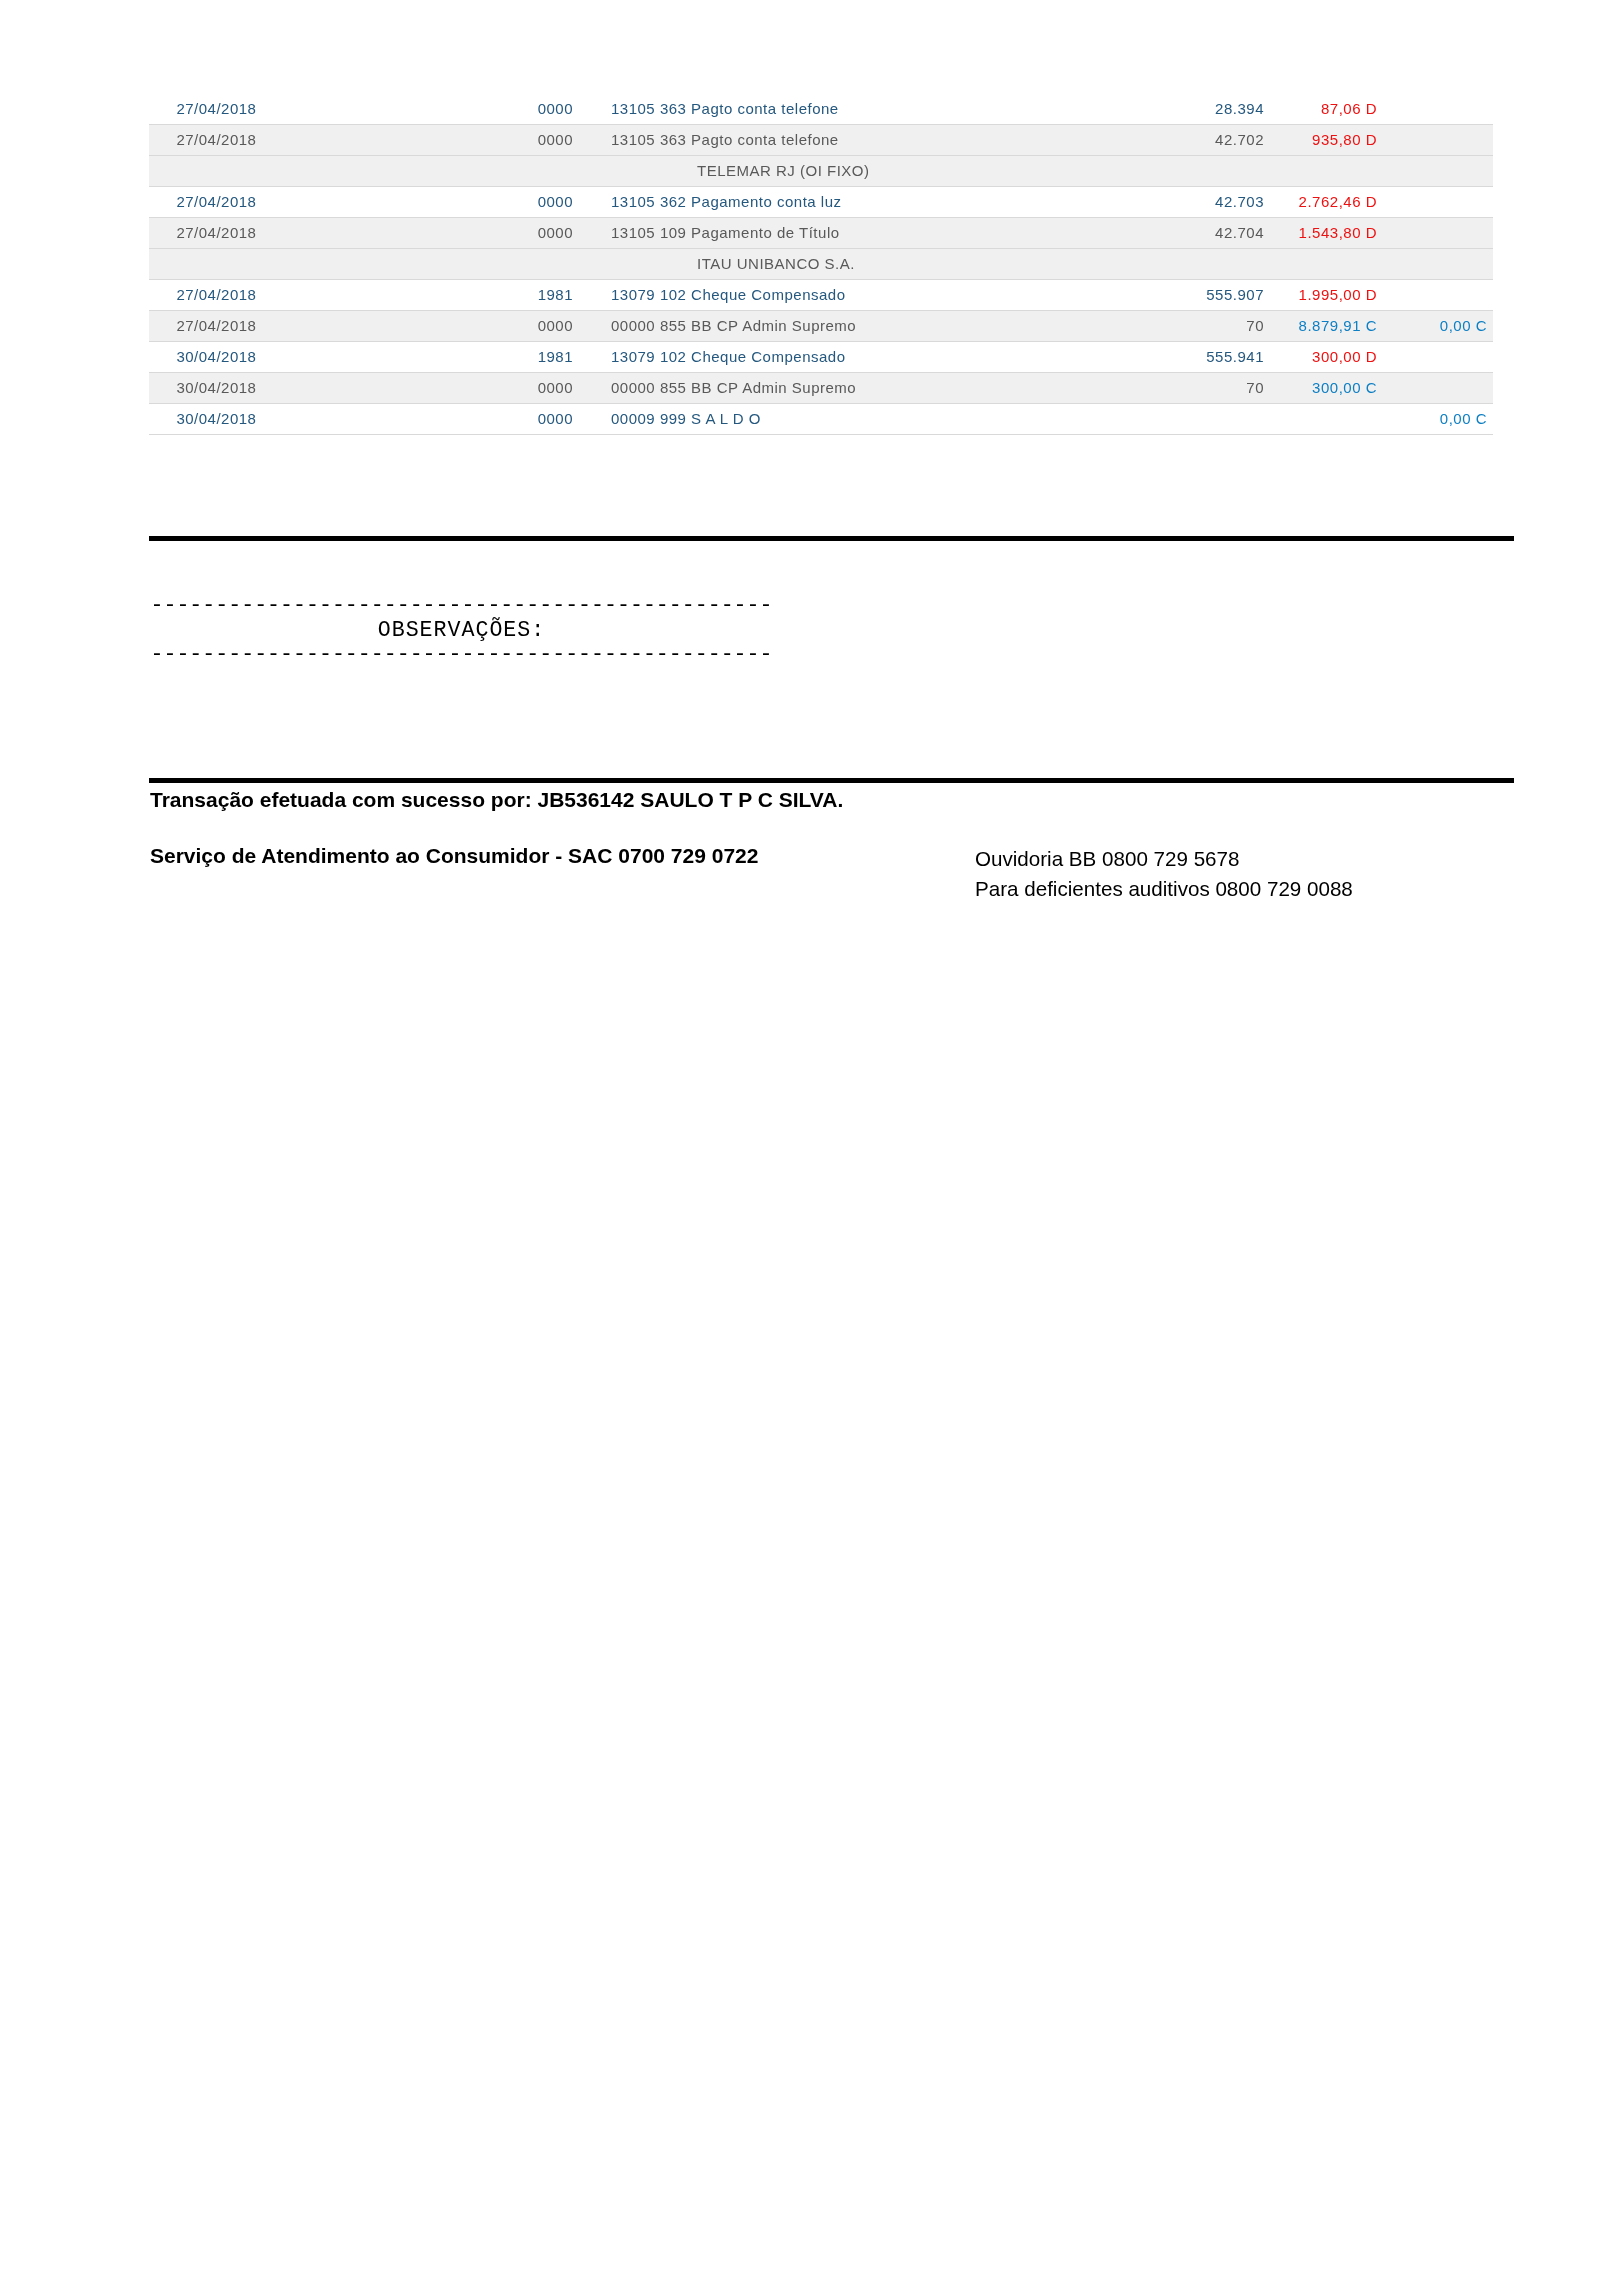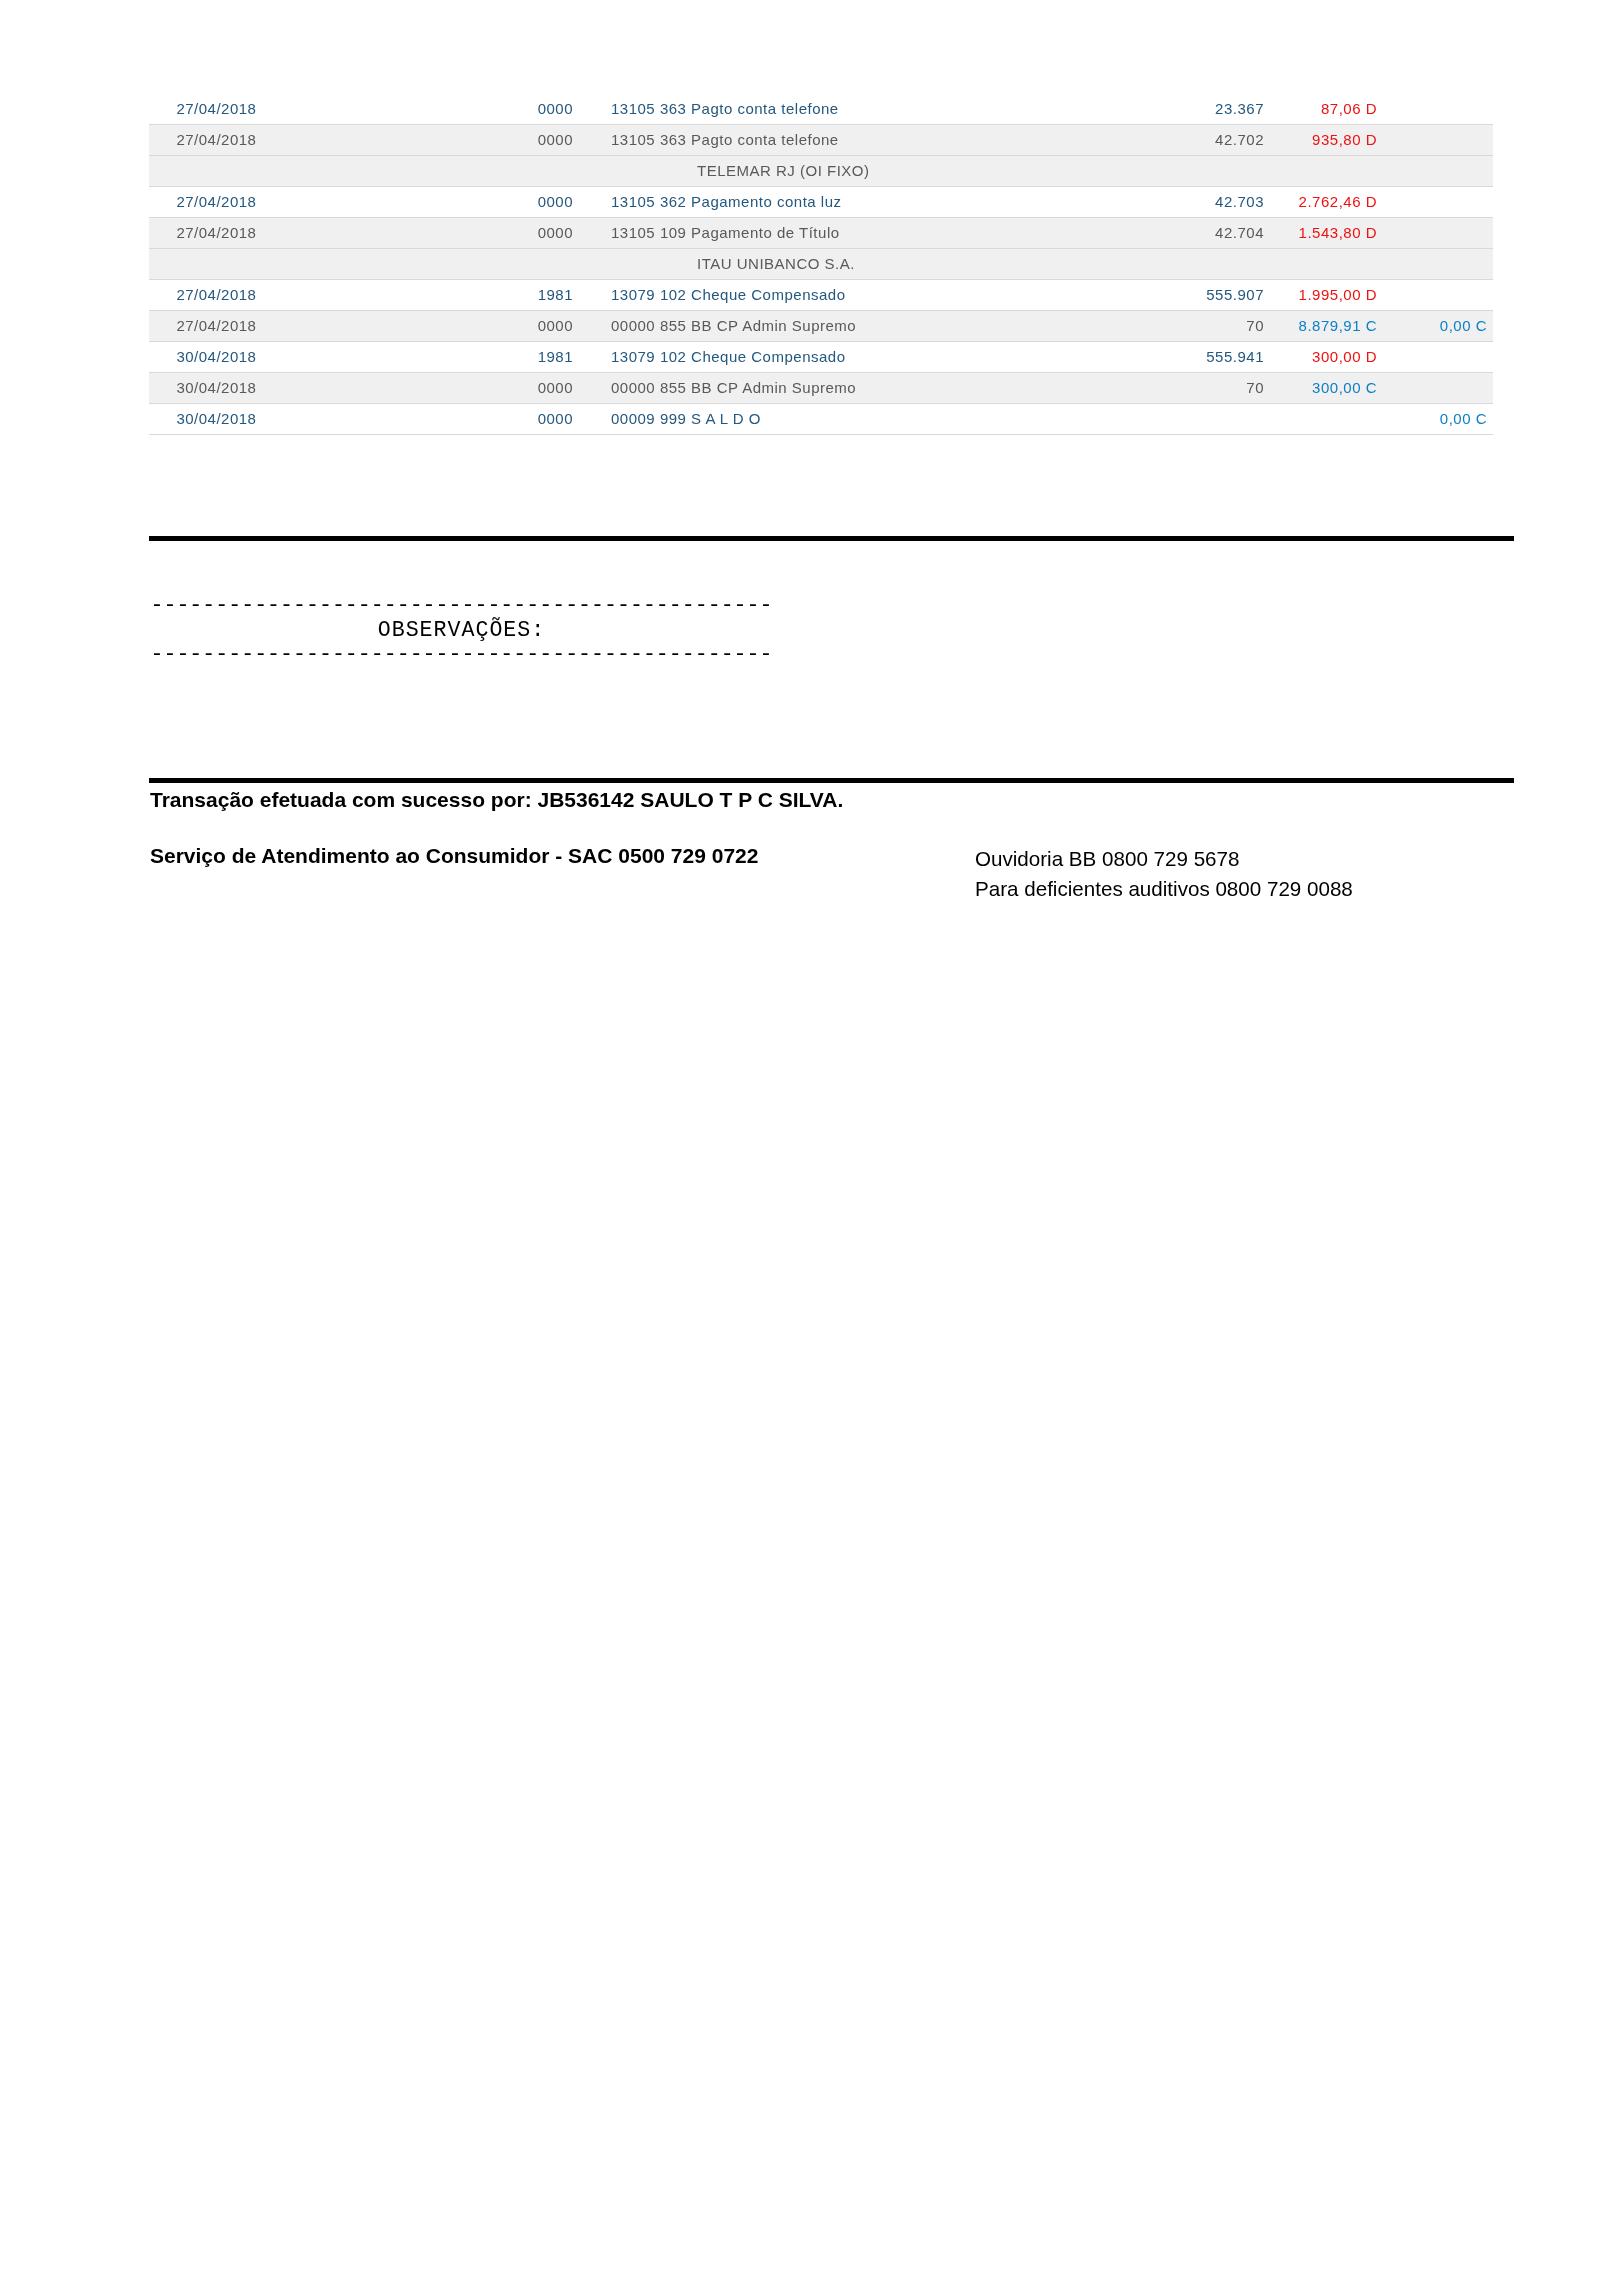--- a/index.html
+++ b/index.html
@@ -79,21 +79,21 @@
 </head>
 <body>
 
 <div class="page">
 
   <div class="table">
       <div class="t-row">
         <div class="cell c-date">27/04/2018</div>
         <div class="cell c-branch">0000</div>
         <div class="cell c-desc">13105 363 Pagto conta telefone</div>
-        <div class="cell c-doc">23.367</div>
+        <div class="cell c-doc">28.394</div>
         <div class="cell c-val debit">87,06 D</div>
       </div>
       <div class="t-row stripe">
         <div class="cell c-date">27/04/2018</div>
         <div class="cell c-branch">0000</div>
         <div class="cell c-desc">13105 363 Pagto conta telefone</div>
         <div class="cell c-doc">42.702</div>
         <div class="cell c-val debit">935,80 D</div>
       </div>
       <div class="t-row sub stripe">
@@ -158,21 +158,21 @@
 
   <div class="obs">
     <div class="dash">------------------------------------------------</div>
     <div class="obs-label">OBSERVAÇÕES:</div>
     <div class="dash">------------------------------------------------</div>
   </div>
 
   <div class="thick-line line2"></div>
 
   <div class="msg success">Transação efetuada com sucesso por: JB536142 SAULO T P C SILVA.</div>
-  <div class="msg sac">Serviço de Atendimento ao Consumidor - SAC 0500 729 0722</div>
+  <div class="msg sac">Serviço de Atendimento ao Consumidor - SAC 0700 729 0722</div>
 
   <div class="right-col">
     <div>Ouvidoria BB 0800 729 5678</div>
     <div>Para deficientes auditivos 0800 729 0088</div>
   </div>
 
 </div>
 
 
 </body></html>

